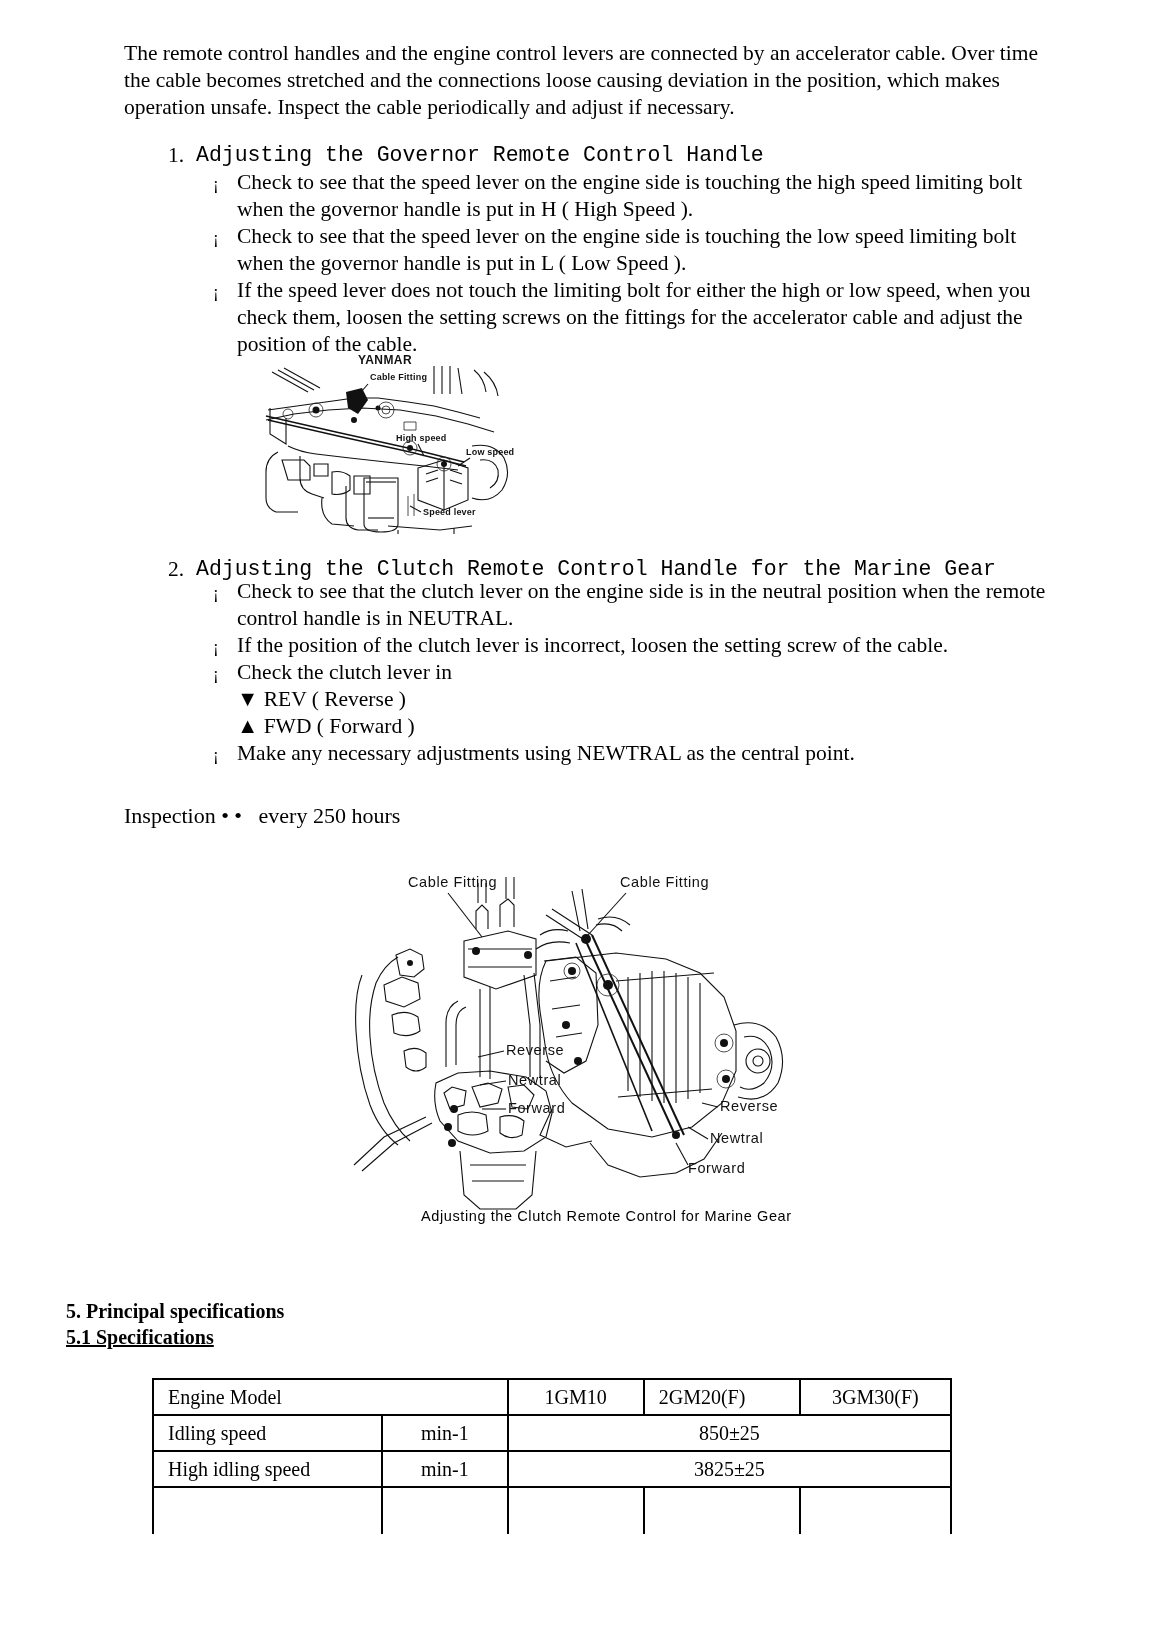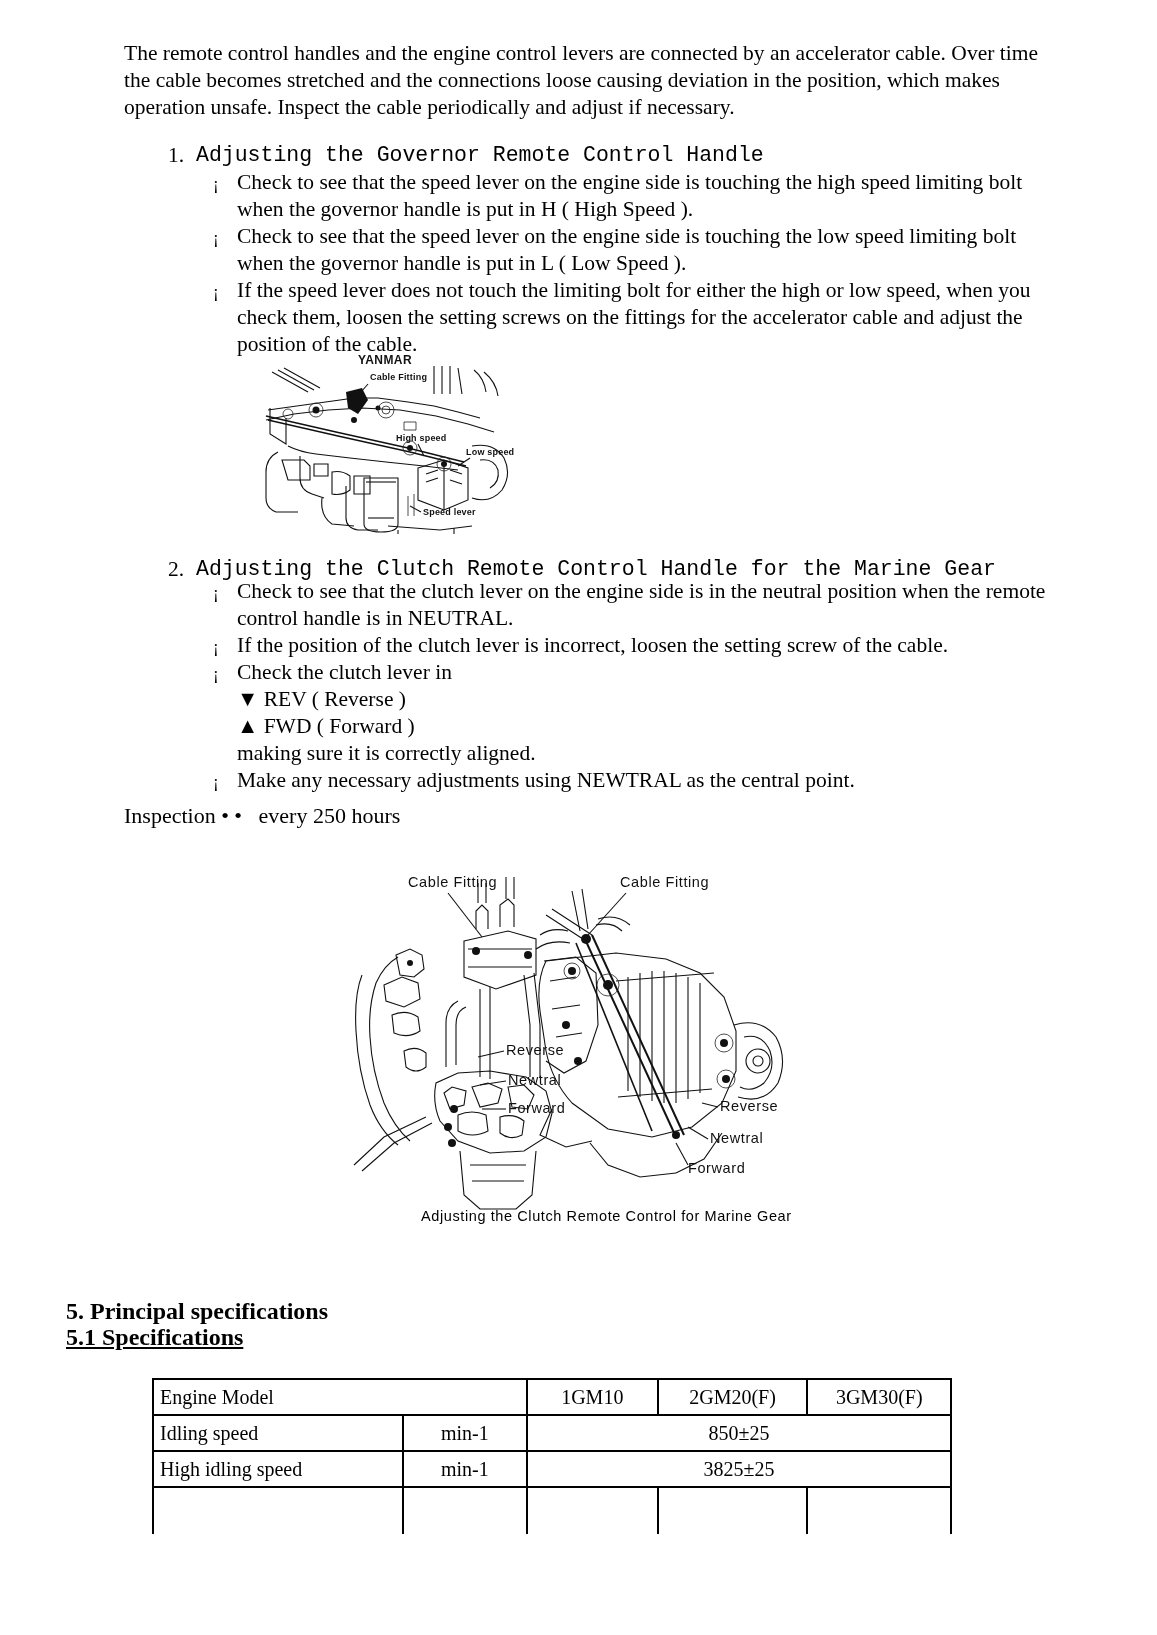--- a/index.html
+++ b/index.html
@@ -91,47 +91,47 @@
     line-height: 27px;
     white-space: pre;
     text-align: right;
   }
 
   
   .h-section {
     position: absolute;
     font-family: "Liberation Serif", "DejaVu Serif", serif;
     font-weight: bold;
-    font-size: 24px;
+    font-size: 20px;
     line-height: 25px;
   }
   .h-section.underline {
     text-decoration: underline;
   }
 
   
   .spec-table {
     position: absolute;
     left: 152px;
     top: 1378px;
     width: 800px;
     border-collapse: collapse;
     font-size: 20px;
     font-family: "Liberation Serif", "DejaVu Serif", serif;
   }
   .spec-table td {
     border: 2px solid #000000;
-    padding: 3px 6px;
+    padding: 3px 14px;
     height: 28px;
     vertical-align: middle;
   }
   .c-label  { width: 282px; text-align: left; }
   .c-unit   { width: 128px; text-align: center; border-radius: 8px; }
   .c-val    { width: 130px; text-align: center; }
-  .c-val2   { width: 148px; text-align: center; }
+  .c-val2   { width: 148px; }
   .c-val3   { width: 140px; text-align: center; }
   .spec-table tr.blank td { height: 40px; }
   .no-bottom { border-bottom: none !important; }
 
   
   .figure {
     position: absolute;
   }
   .fig-caption {
     position: absolute;
@@ -285,21 +285,20 @@
     <div class="sub-item">
       <span class="sub-bullet">¡</span>
       <span> If the position of the clutch lever is incorrect, loosen the setting screw of the cable.</span>
     </div>
     <div class="sub-item">
       <span class="sub-bullet">¡</span>
       <span>Check the clutch lever in</span>
     </div>
     <div class="plain-line">▼ REV ( Reverse )</div>
     <div class="plain-line">▲ FWD ( Forward )</div>
-    <div class="plain-line">making sure it is correctly aligned.</div>
     <div class="sub-item">
       <span class="sub-bullet">¡</span>
       <span>Make any necessary adjustments using NEWTRAL as the central point.</span>
     </div>
   </div>
 
   <div class="inspection">Inspection • •   every 250 hours</div>
 
   <div class="figure" style="left:340px; top:865px; width:470px; height:365px;">
     <svg width="470" height="365" viewBox="0 0 470 365">

